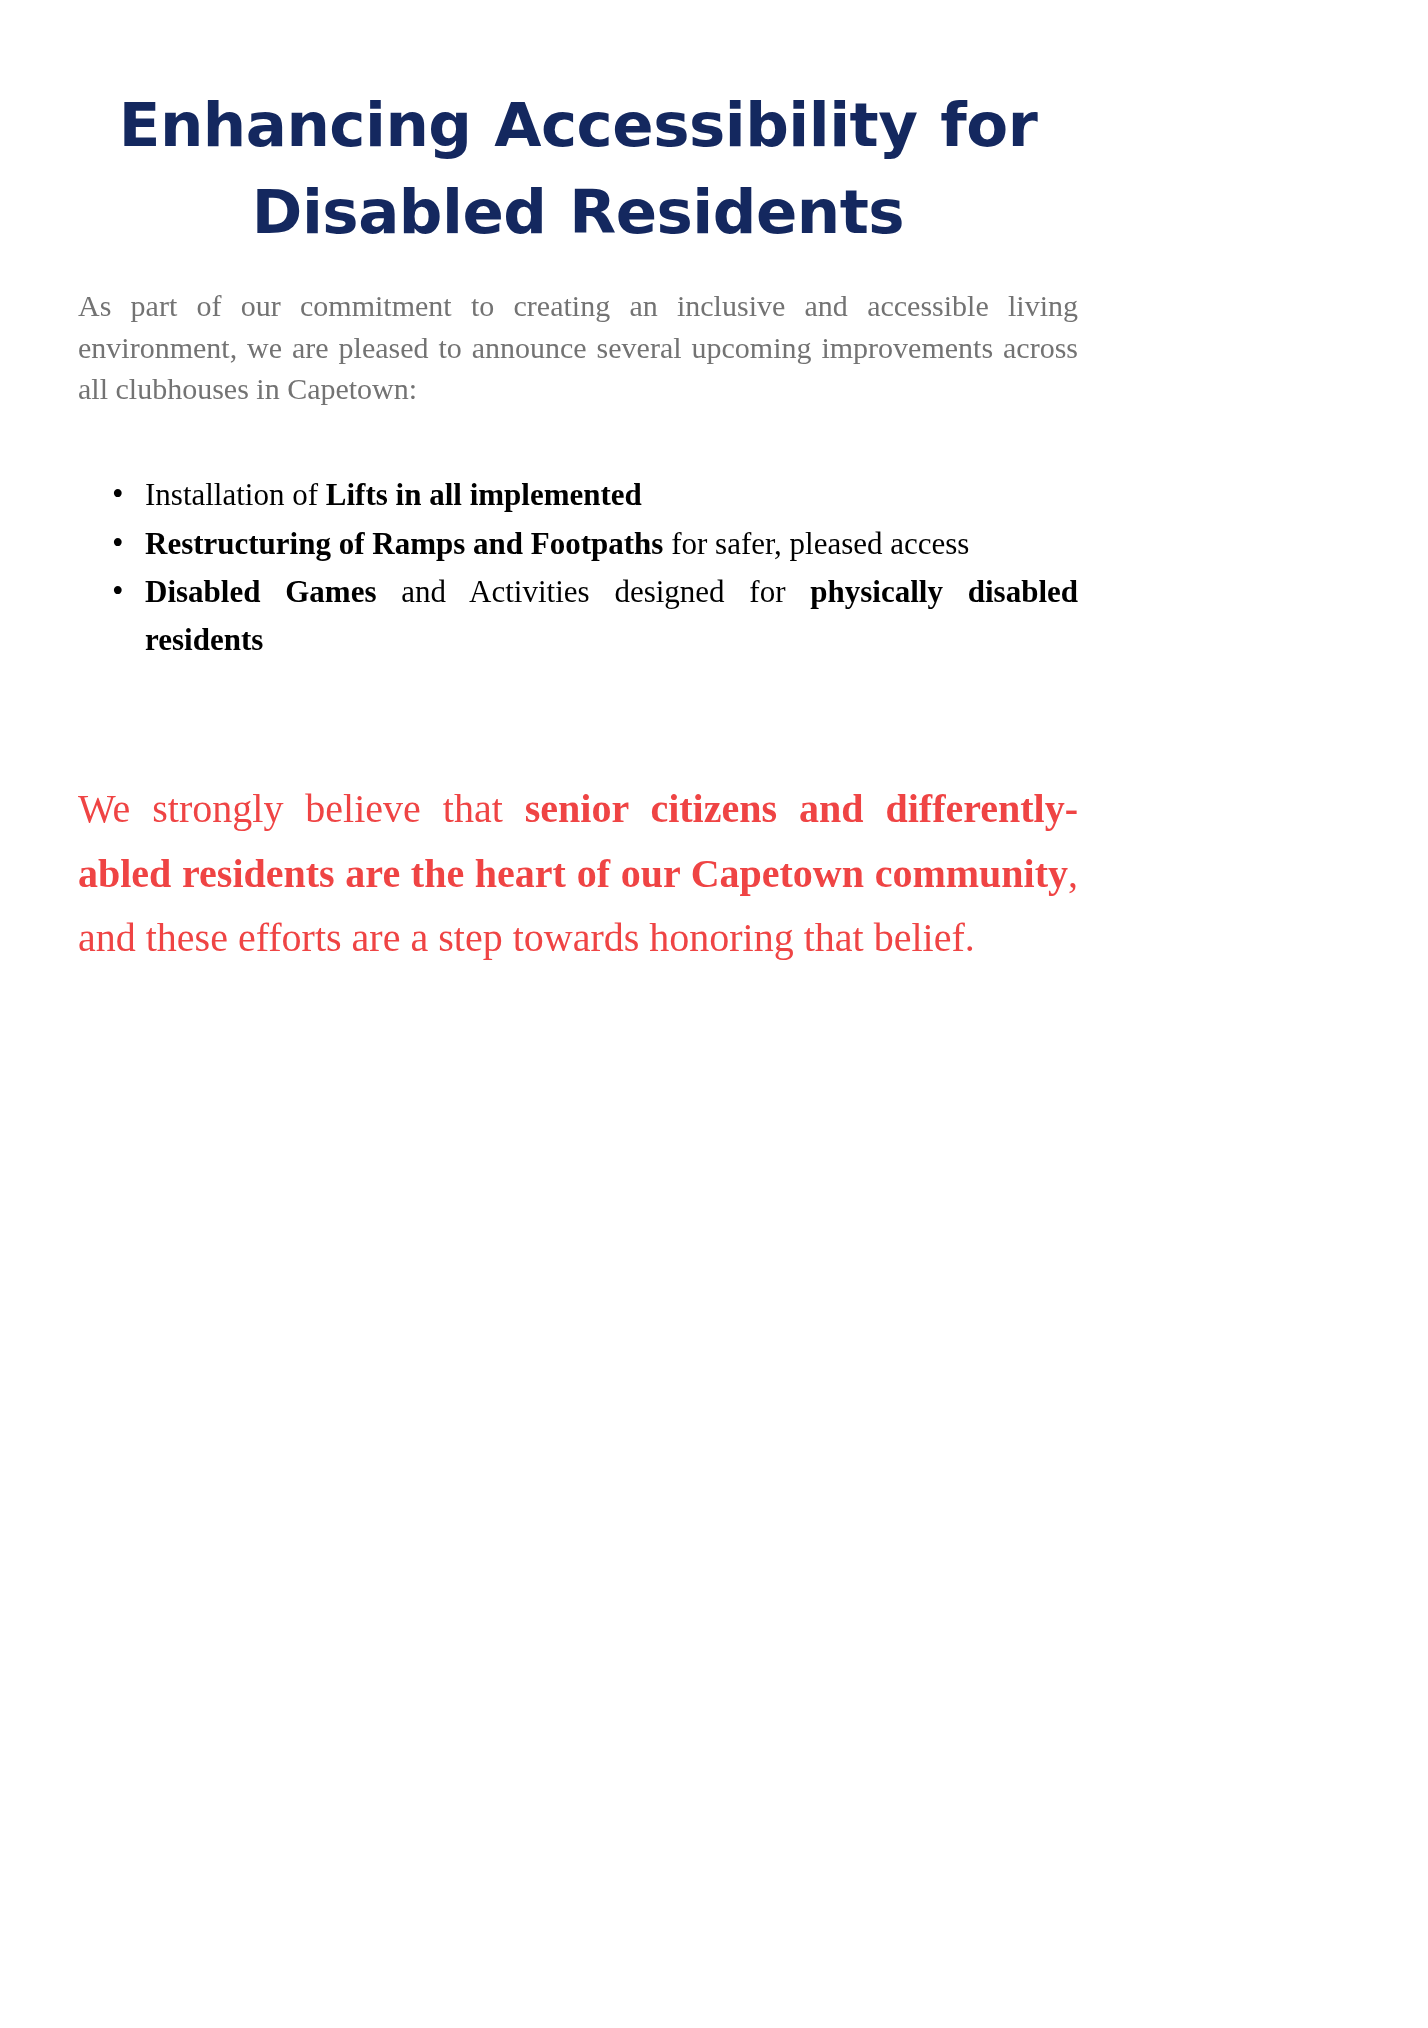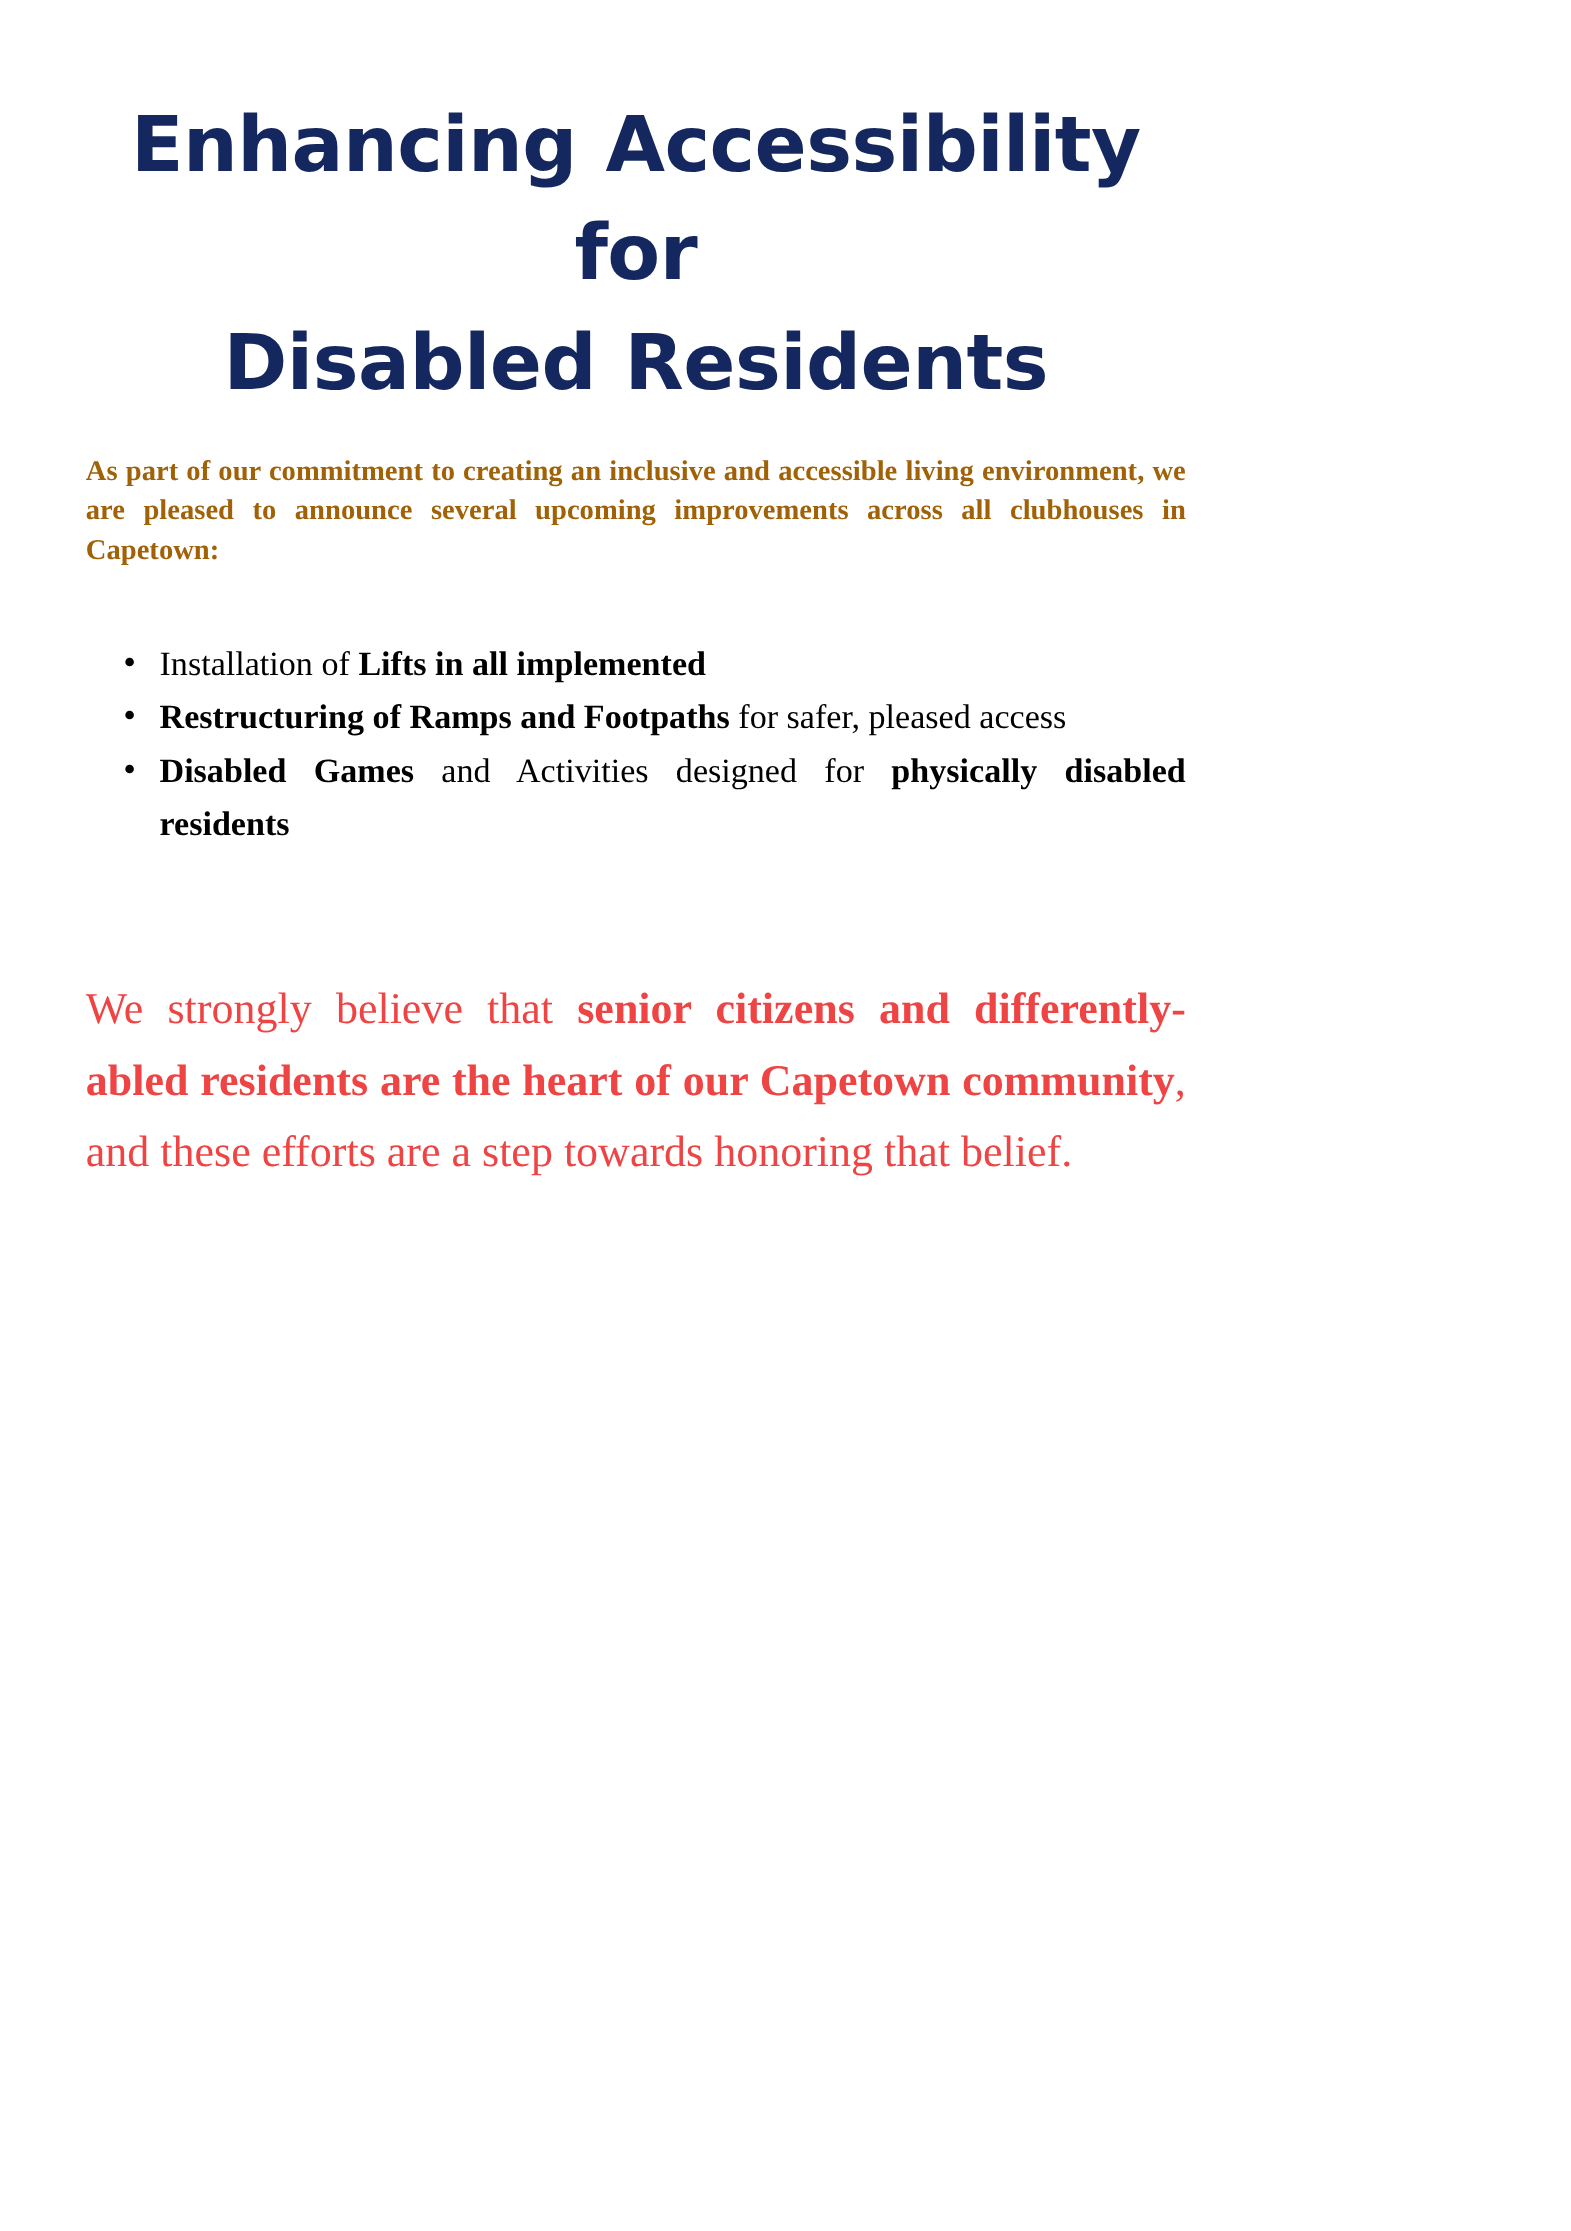--- a/index.html
+++ b/index.html
@@ -19,40 +19,39 @@
     position: absolute;
     left: 78px;
     top: 0;
     width: 1000px;
   }
 
   
   .doc-title {
     font-family: "DejaVu Sans", sans-serif;
     font-weight: 700;
-    font-size: 70px;
+    font-size: 61px;
     line-height: 1.42;
     color: #14285f;
     text-align: center;
     margin: 0;
     padding-top: 82px;
     letter-spacing: -0.5px;
     word-spacing: 2px;
   }
 
   
   .intro {
     font-family: "Liberation Serif", "DejaVu Serif", serif;
-    font-size: 26px;
+    font-size: 30px;
     line-height: 1.38;
-    color: #a16207;
+    color: #737373;
     text-align: justify;
     margin: 0;
     padding-top: 30px;
-    font-weight: bold;
   }
 
   
   .bullets {
     list-style: none;
     margin: 0;
     padding: 0;
     padding-top: 62px;
   }
   .bullets li {

